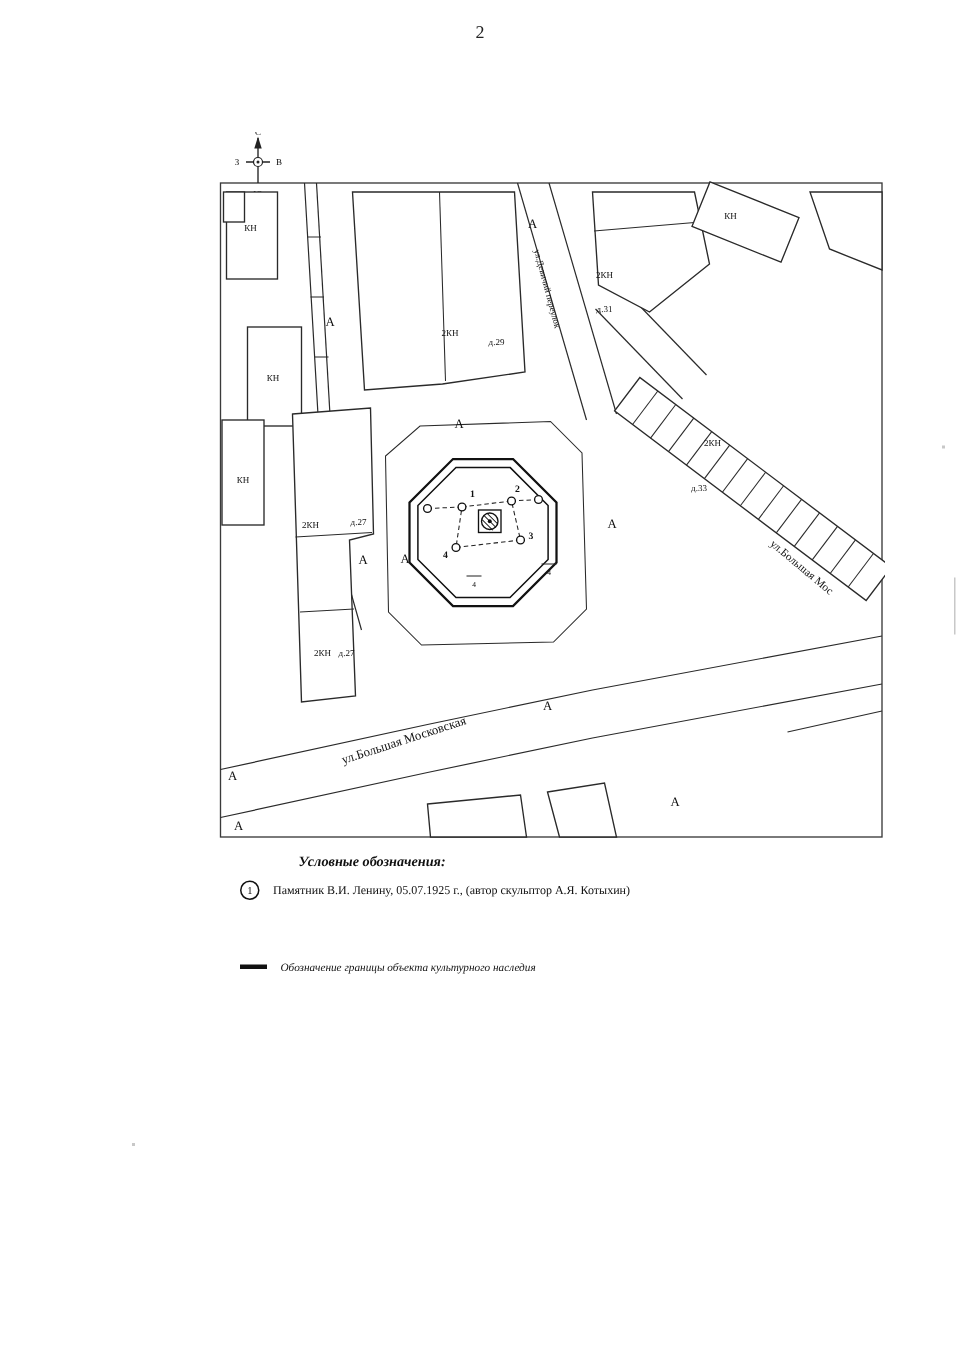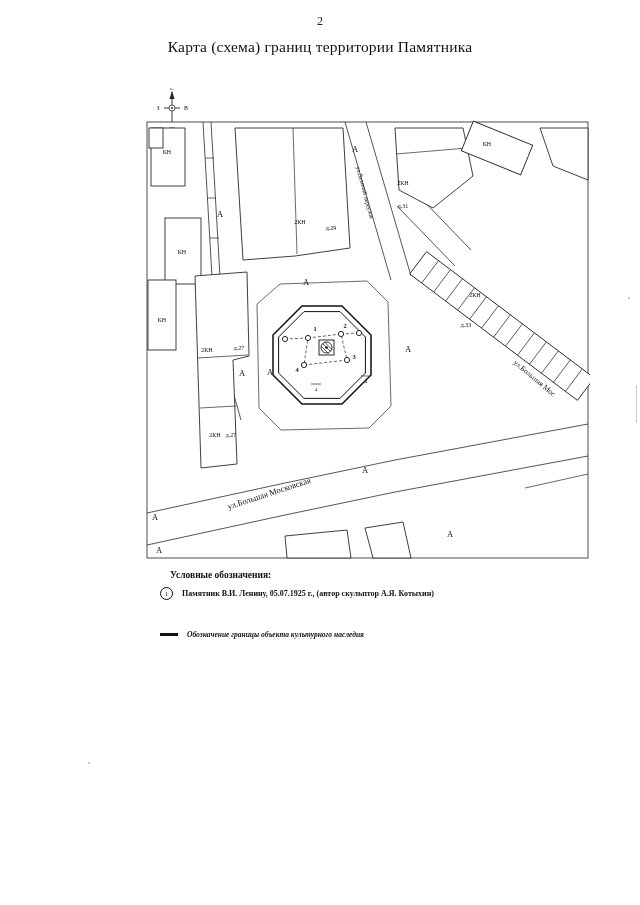--- a/index.html
+++ b/index.html
@@ -29,43 +29,42 @@
   .lblB{font-size:6px;}
   .lblA{font-size:8.5px;}
   .lblP{font-size:6.5px;font-weight:bold;}
   .lblS{font-size:8.5px;}
   .lblS2{font-size:7.5px;}
   .lblS3{font-size:6px;}
   .lblM{font-size:5px;}
   .compass-t{font-size:6px;}
 
   .legend{position:absolute;left:160px;top:570px;width:430px;font-family:"Liberation Serif", serif;}
-  .legend-heading{margin-left:10px;font-size:9.5px;font-weight:bold;color:#111;}
+  .legend-heading{margin-left:39px;font-size:9.5px;font-weight:bold;font-style:italic;color:#111;}
   .legend-item{display:flex;align-items:center;gap:9px;margin-top:7px;}
-  .legend-item.big-gap{margin-top:30px;}
+  .legend-item.big-gap{margin-top:40px;}
   .sym-circle{
     flex:0 0 auto;width:11px;height:11px;border:1px solid #111;border-radius:50%;
     display:flex;align-items:center;justify-content:center;font-size:7px;color:#111;
   }
   .sym-line{flex:0 0 auto;width:18px;height:2.5px;background:#111;}
   .sym-hatch{
     flex:0 0 auto;width:9px;height:9px;border:1px solid #111;
     background:repeating-linear-gradient(45deg,#333 0 1px,transparent 1px 2.6px);
   }
-  .legend-text{font-size:8px;font-weight:bold;color:#111;}
+  .legend-text{font-size:8px;font-weight:normal;color:#111;}
   .legend-text.it{font-style:italic;font-size:7.5px;}
   .artifact{position:absolute;background:#9a9a9a;opacity:0.55;}
 </style>
 </head>
 <body>
 
 <div class="page">
 
   <div class="page-number">2</div>
-  <div class="doc-title">Карта (схема) границ территории Памятника</div>
 
   <div class="map-wrap">
     <svg width="445" height="472" viewBox="0 0 445 472">
 
       <rect class="frame" x="2" y="34" width="441" height="436"></rect>
 
       <g>
         <line x1="27" y1="4" x2="27" y2="34" stroke="#222" stroke-width="0.9"></line>
         <polygon points="24.5,11 27,3 29.5,11" fill="#222"></polygon>
         <line x1="19" y1="20" x2="35" y2="20" stroke="#222" stroke-width="0.9"></line>

